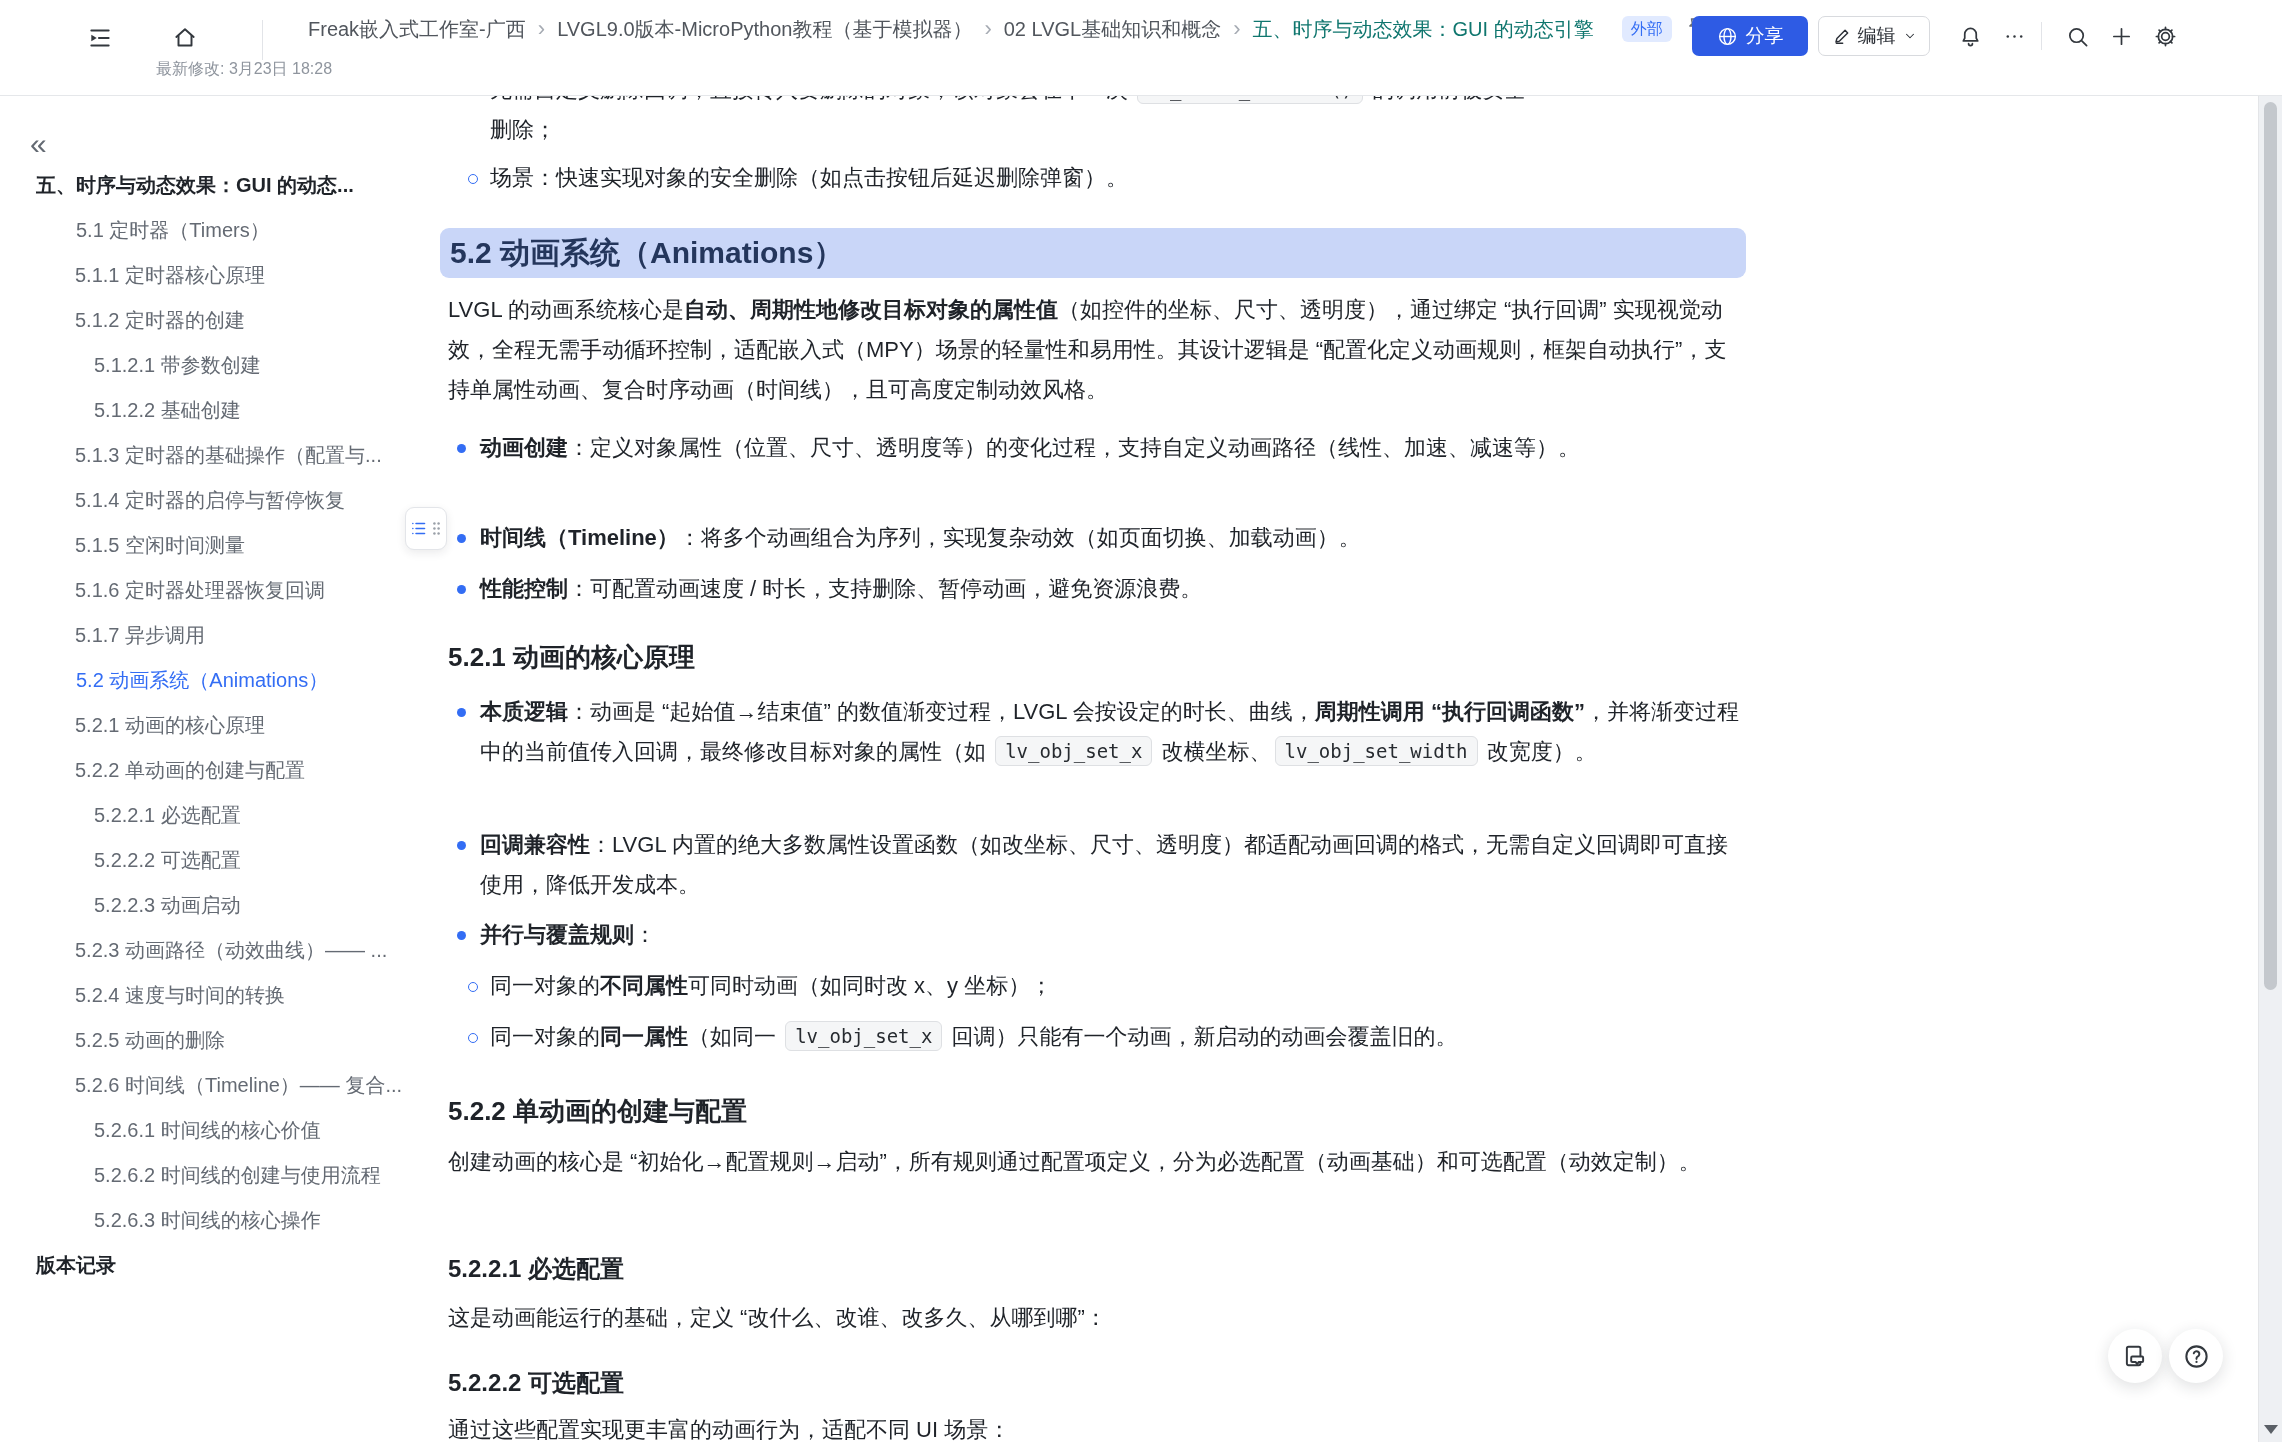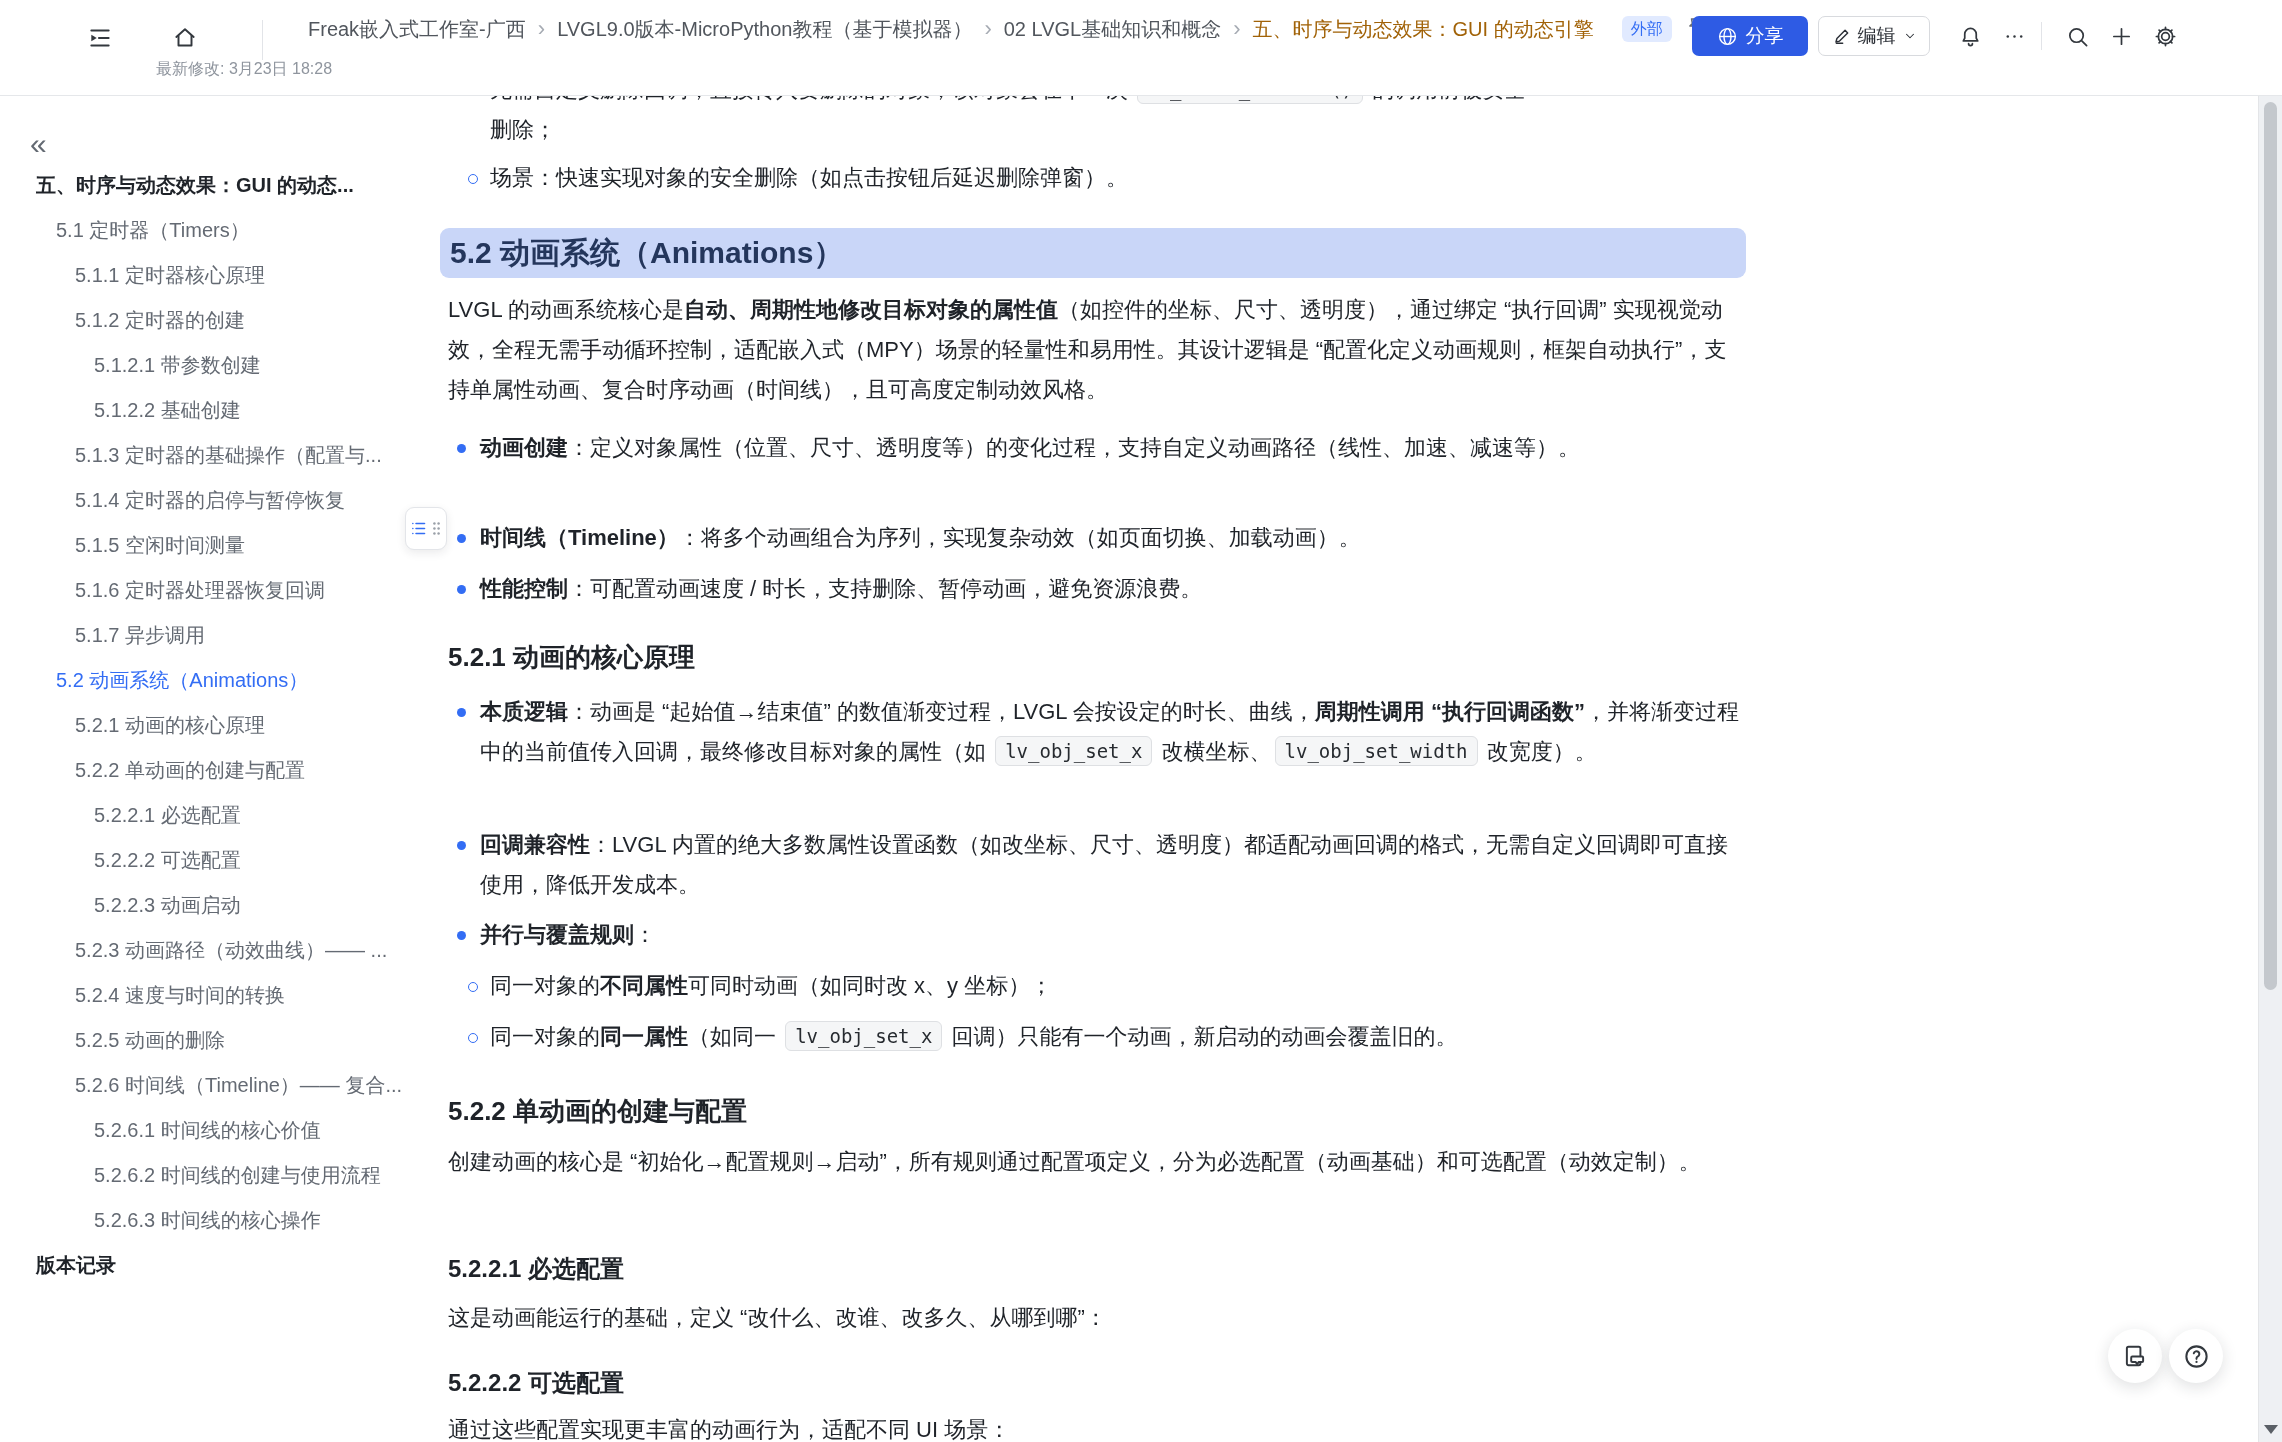--- a/index.html
+++ b/index.html
@@ -12,21 +12,21 @@
     font-family:"Liberation Sans","DejaVu Sans",sans-serif;color:var(--text);}
   
   .topbar{position:absolute;left:0;top:0;width:2282px;height:96px;background:#fff;
     border-bottom:1px solid #e5e7ea;z-index:20;}
   .icon-btn{position:absolute;width:40px;height:40px;display:flex;align-items:center;justify-content:center;
     border-radius:8px;cursor:pointer;background:transparent;border:none;}
   .icon-btn svg{stroke:#33383e;fill:none;stroke-width:1.8;stroke-linecap:round;stroke-linejoin:round;}
   .tb-divider{position:absolute;left:262px;top:20px;width:1px;height:40px;background:#e2e4e8;}
   .breadcrumb{position:absolute;left:308px;top:16px;height:42px;display:flex;align-items:flex-start;font-size:20px;}
   .crumb{color:var(--crumb);white-space:nowrap;cursor:pointer;}
-  .crumb.last{color:#a16207;}
+  .crumb.last{color:#0f766e;}
   .crumb-sep{color:#a6abb3;margin:0 12px;font-size:22px;}
   .ext-badge{margin-left:28px;background:var(--badgebg);color:var(--accent);font-size:16px;
     line-height:24px;padding:1px 9px;border-radius:6px;white-space:nowrap;}
   .pin-wrap{margin-left:12px;display:flex;align-items:center;}
   .pin-wrap svg{stroke:#646a73;fill:none;stroke-width:1.7;stroke-linecap:round;stroke-linejoin:round;}
   .modified{position:absolute;left:156px;top:59px;font-size:16px;color:#8f959e;}
   .tb-right{position:absolute;left:1692px;top:16px;height:40px;display:flex;align-items:center;}
   .share-btn{width:116px;height:40px;border-radius:7px;background:var(--sharebg);color:#fff;border:none;
     display:flex;align-items:center;justify-content:center;gap:8px;font-size:19px;cursor:pointer;}
   .share-btn svg{stroke:#fff;fill:none;stroke-width:1.6;}
@@ -39,21 +39,21 @@
   .tb-ico.first-gap{margin-left:22px;}
   .tb-divider2{width:1px;height:28px;background:#e2e4e8;margin:0 9px;}
   
   .sidebar{position:absolute;left:0;top:96px;width:440px;height:1346px;background:#fff;}
   .collapse-btn{position:absolute;left:30px;top:30px;width:36px;height:36px;border:none;background:transparent;
     color:#646a73;font-size:30px;line-height:30px;cursor:pointer;text-align:left;}
   .toc{position:absolute;left:0;top:67px;width:440px;}
   .toc-item{height:45px;display:flex;align-items:center;font-size:20px;color:var(--muted);
     white-space:nowrap;cursor:pointer;}
   .toc-item.lv0{padding-left:36px;font-weight:700;color:#1f2329;}
-  .toc-item.lv1{padding-left:56px;}
+  .toc-item.lv1{padding-left:76px;}
   .toc-item.lv2{padding-left:75px;}
   .toc-item.lv3{padding-left:94px;}
   .toc-item.active{color:var(--accent);}
   
   .doc{position:absolute;left:448px;top:0;width:1298px;height:1442px;}
   .blk{position:absolute;left:0;width:1298px;font-size:22px;line-height:40px;color:var(--text);}
   .blk .bd{font-weight:700;}
   .chip{display:inline-block;font-family:"DejaVu Sans Mono","Liberation Mono",monospace;font-size:19px;
     line-height:28px;background:#f5f6f7;border:1px solid #dee0e3;border-radius:6px;padding:0 9px;
     margin:0 3px;color:#272b30;vertical-align:1px;}

